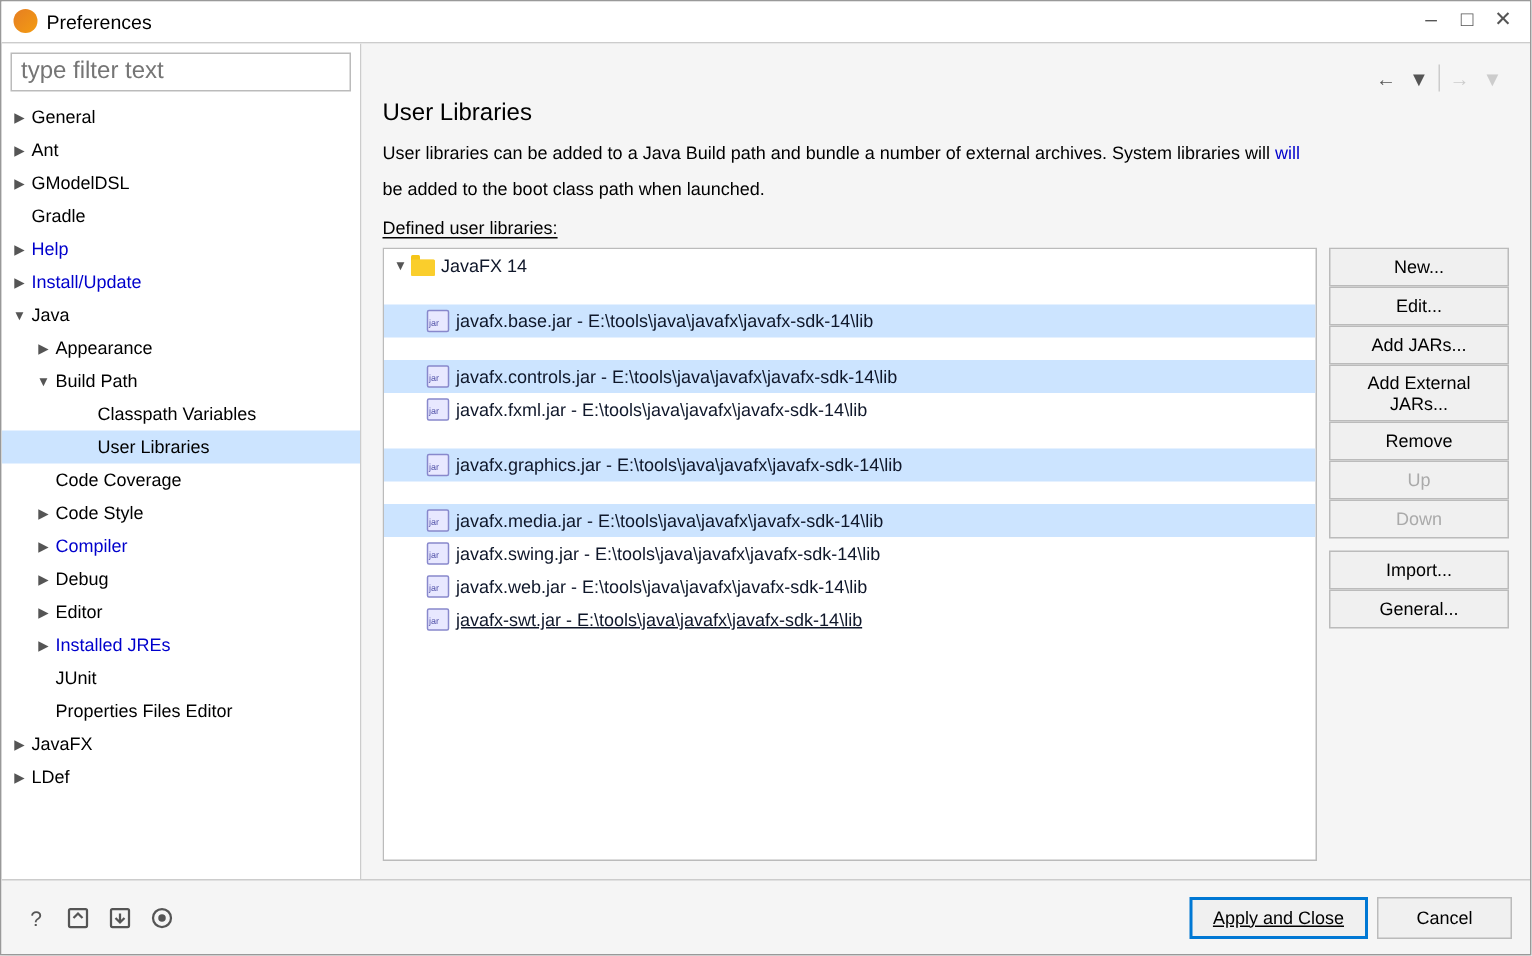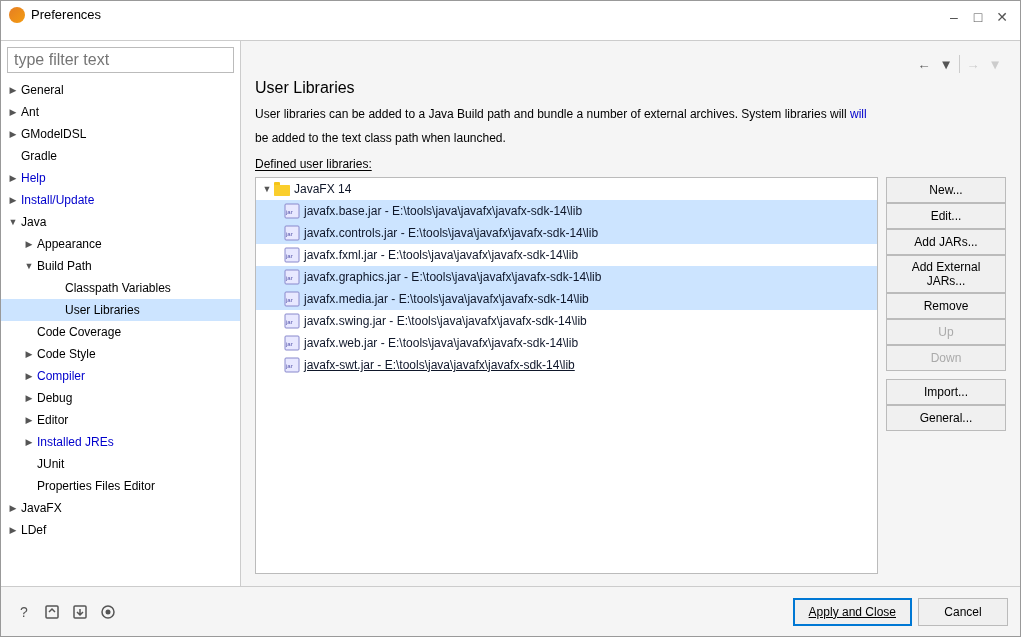--- a/index.html
+++ b/index.html
@@ -20,23 +20,23 @@
       background: #f5f5f5;
       border: 1px solid #999;
       box-shadow: 2px 2px 8px rgba(0,0,0,0.3);
       display: flex;
       flex-direction: column;
     }
     .title-bar {
       background: #fff;
       padding: 6px 8px;
       display: flex;
-      align-items: flex-start;
+      align-items: flex-end;
       border-bottom: 1px solid #ccc;
-      height: 40px;
+      height: 28px;
     }
     .title-bar-icon {
       width: 16px;
       height: 16px;
       margin-right: 6px;
       background: linear-gradient(135deg, #e67e22, #f39c12);
       border-radius: 50%;
       flex-shrink: 0;
     }
     .title-bar-title {
@@ -163,21 +163,21 @@
     }
     .lib-tree-item {
       display: flex;
       align-items: center;
       padding: 2px 4px;
       cursor: pointer;
       white-space: nowrap;
       min-height: 22px;
       color: #0f172a;
     }
-    .lib-tree-item.highlighted { background: #cce4ff; }
+    .lib-tree-item.highlighted { background: #cce4ff; margin-top: 15px; }
     .lib-arrow {
       width: 14px;
       height: 14px;
       display: flex;
       align-items: center;
       justify-content: center;
       font-size: 9px;
       color: #555;
       flex-shrink: 0;
     }
@@ -410,21 +410,21 @@
         <div class="sep"></div>
         <button class="nav-btn" style="color:#ccc;">→</button>
         <button class="nav-btn" style="color:#ccc;">▼</button>
       </div>
 
       <h2 class="content-title">User Libraries</h2>
       <p class="content-desc">
         <span>User libraries can be added to a Java Build path and bundle a number of external archives. System libraries will</span>
         <span class="link-text"> will</span>
       </p>
-      <p class="content-desc" style="margin-top:-4px; margin-bottom:10px;">be added to the text class path when launched.</p>
+      <p class="content-desc" style="margin-top:-4px; margin-bottom:10px;">be added to the boot class path when launched.</p>
       <div class="content-subtitle">Defined user libraries:</div>
 
       <div class="content-area">
 
         <div class="tree-panel">
 
           <div class="lib-tree-item">
             <span class="lib-arrow expanded"></span>
             <span class="lib-icon">
               <svg width="16" height="14" viewBox="0 0 16 14">

